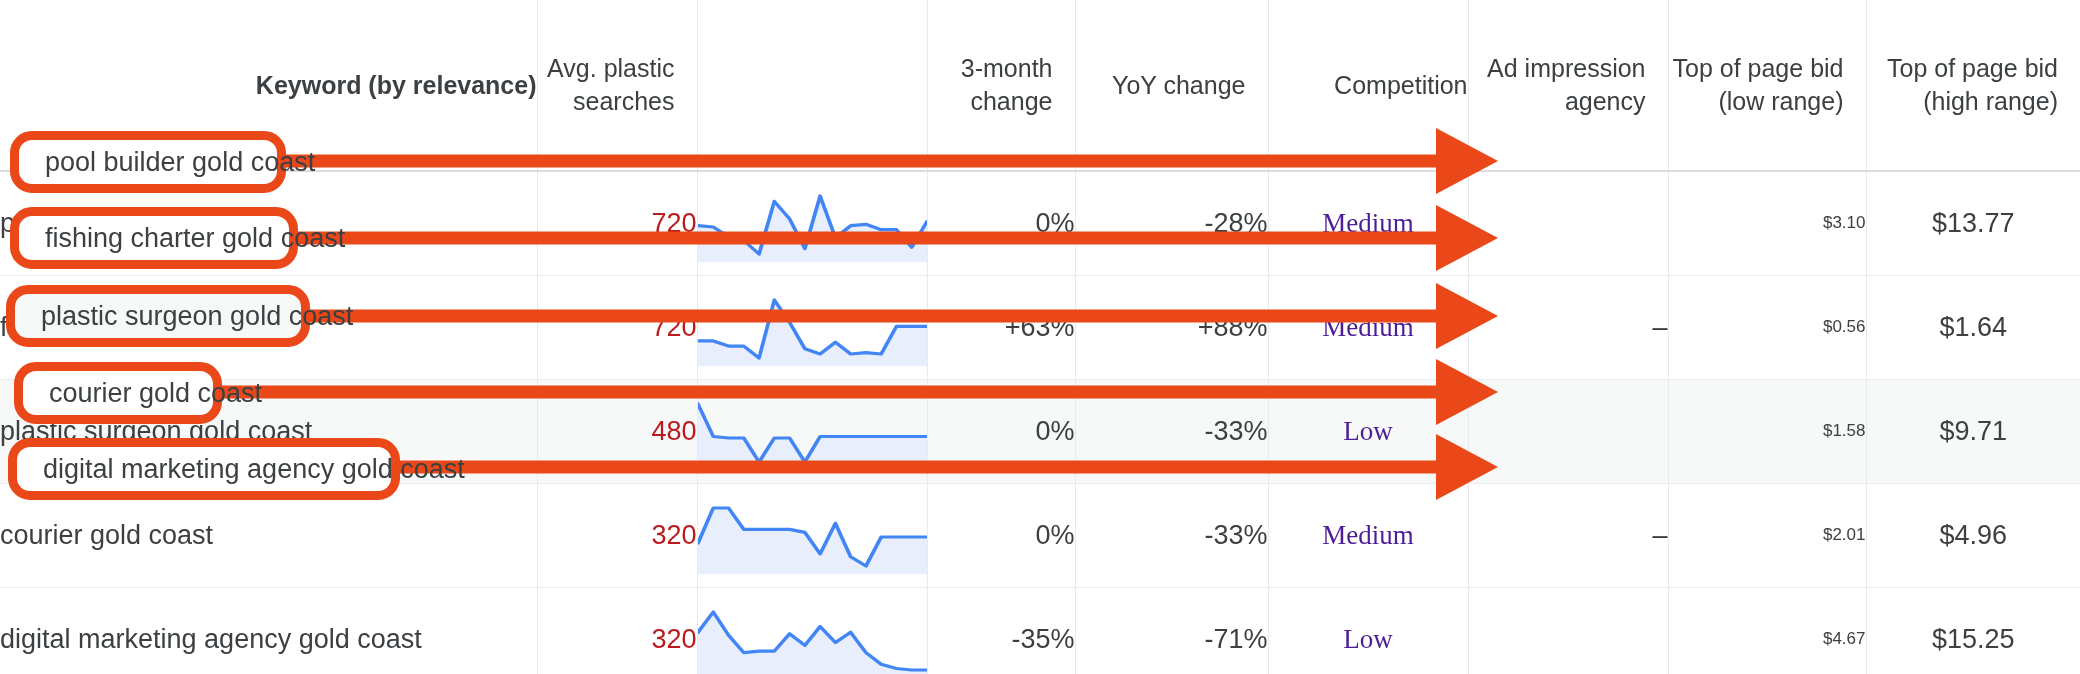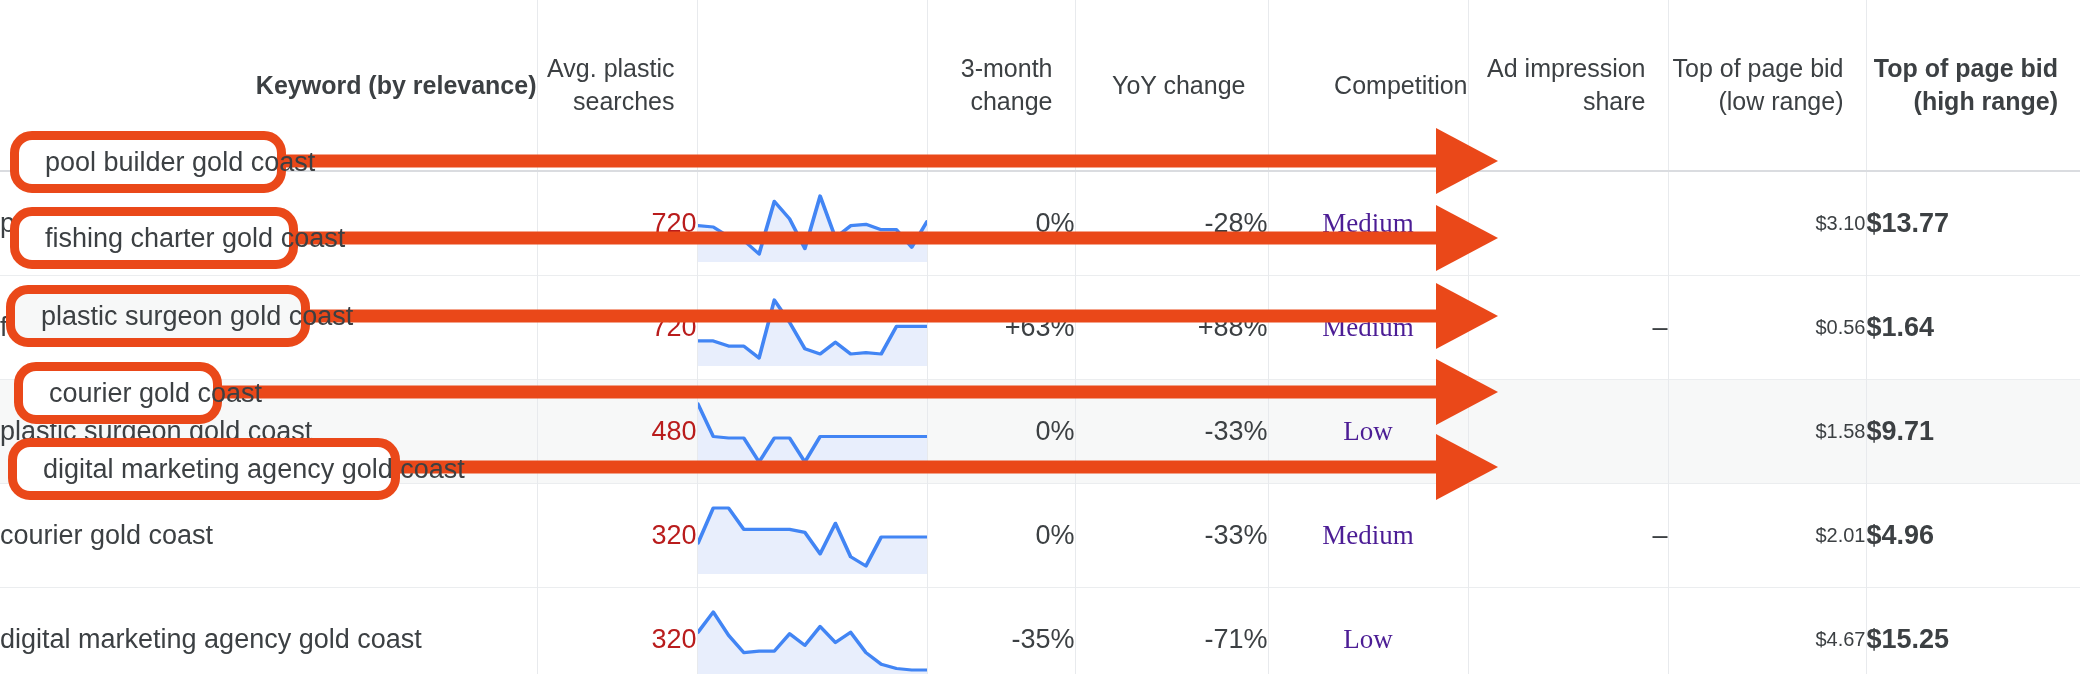--- a/index.html
+++ b/index.html
@@ -27,21 +27,21 @@
     width: 2080px;
     position: absolute;
     left: 0;
     top: 0;
   }
   table.kw th, table.kw td {
     border-right: 1px solid #e8eaed;
     padding: 0;
     vertical-align: middle;
   }
-  table.kw th:last-child, table.kw td:last-child { border-right: none; font-weight: bold; }
+  table.kw th:last-child, table.kw td:last-child { border-right: none; }
 
   thead th {
     height: 170px;
     font-size: 25px;
     font-weight: 400;
     color: #3c4043;
     vertical-align: bottom;
     padding-bottom: 22px;
     line-height: 1.32;
   }
@@ -54,22 +54,22 @@
   tbody tr { height: 104px; }
   tbody tr.alt { background: #f7f8f8; }
   tbody tr + tr { border-top: 1px solid #ebedef; }
 
   .c-keyword { padding-left: 36px; font-size: 27px; color: #3c4043; }
   .c-num     { text-align: right; padding-right: 14px; font-size: 27px; color: #b91c1c; white-space: nowrap; }
   .c-spark   { padding: 0 16px; }
   .c-pct     { text-align: right; padding-right: 22px; font-size: 27px; color: #3c4043; }
   .c-comp    { text-align: center; padding-left: 20px; font-size: 27px; color: #4c1d95; font-family: Liberation Serif, serif; }
   .c-ais     { text-align: right; padding-right: 22px; font-size: 27px; color: #3c4043; }
-  .c-bid     { text-align: right; padding-right: 22px; font-size: 20px; color: #3c4043; }
-  .c-bidhi   { text-align: left; padding-right: 26px; font-size: 27px; color: #3c4043; }
+  .c-bid     { text-align: right; padding-right: 22px; font-size: 17px; color: #3c4043; }
+  .c-bidhi   { text-align: center; padding-right: 26px; font-size: 27px; color: #3c4043; }
 
   .sparkwrap { display: block; width: 100%; height: 78px; }
   .sparkwrap svg { display: block; width: 100%; height: 78px; }
 
   
   #overlay {
     position: absolute;
     left: 0; top: 0;
     width: 2080px; height: 674px;
     pointer-events: none;
@@ -107,21 +107,21 @@
       <col style="width:214px">
     </colgroup>
     <thead>
       <tr>
         <th class="h-keyword">Keyword (by relevance)</th>
         <th class="h-right">Avg. plastic searches</th>
         <th></th>
         <th class="h-right">3-month change</th>
         <th class="h-right">YoY change</th>
         <th class="h-left">Competition</th>
-        <th class="h-right">Ad impression share</th>
+        <th class="h-right">Ad impression agency</th>
         <th class="h-right">Top of page bid (low range)</th>
         <th class="h-right">Top of page bid (high range)</th>
       </tr>
     </thead>
     <tbody id="tbody">
         <tr>
           <td class="c-keyword">pool builder gold coast</td>
           <td class="c-num">720</td>
           <td class="c-spark">
             <span class="sparkwrap">

